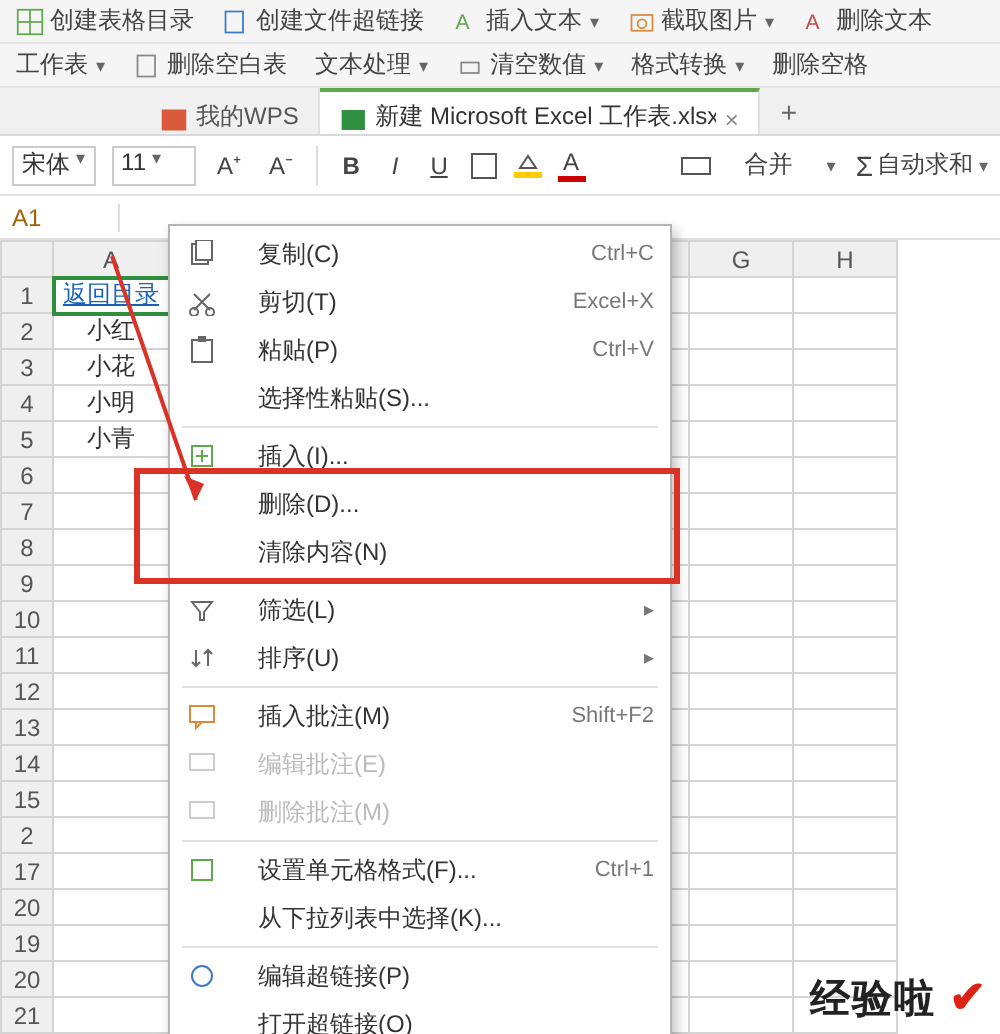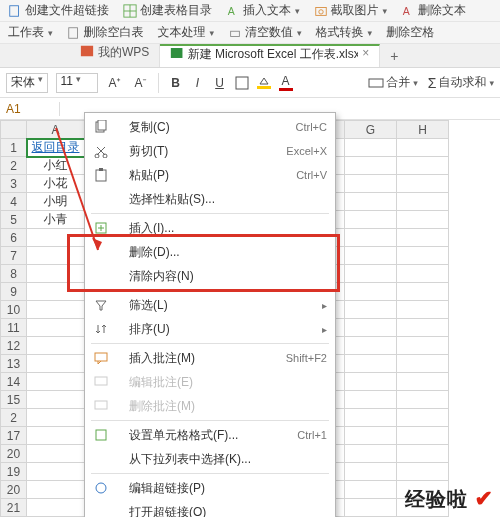--- a/index.html
+++ b/index.html
@@ -10,21 +10,21 @@
   .ribbon-row { display:flex; align-items:center; height:22px; gap:14px; padding:0 8px; background:#f5f5f5; border-bottom:1px solid #e5e5e5; }
   .ribbon-btn { display:flex; align-items:center; gap:3px; color:#444; font-size:12px; cursor:pointer; }
   .ribbon-icon { width:14px; height:14px; }
   .green { fill:#5fa84c; }
   .blue { fill:#3a7ac6; }
   .orange { fill:#d88b3a; }
   .red { fill:#c34a4a; }
   .drop { font-size:9px; color:#666; margin-left:1px; }
   
   .tabs { display:flex; align-items:center; height:24px; background:#f0f0f0; border-bottom:1px solid #d9d9d9; padding-left:70px; gap:0; }
-  .tab { display:flex; align-items:flex-start; height:100%; padding:0 10px; font-size:12px; color:#555; border-right:1px solid #e0e0e0; gap:4px; }
+  .tab { display:flex; align-items:flex-end; height:100%; padding:0 10px; font-size:12px; color:#555; border-right:1px solid #e0e0e0; gap:4px; }
   .tab.active { background:#fff; border-top:2px solid #5fa84c; color:#333; }
   .tab-ico { width:14px; height:14px; }
   .plus { padding:0 10px; color:#666; font-size:14px; }
   
   .fmtbar { display:flex; align-items:center; height:30px; background:#fff; border-bottom:1px solid #e0e0e0; padding:0 6px; gap:8px; }
   .fontbox { border:1px solid #ccc; height:20px; display:flex; align-items:flex-start; padding:0 4px; font-size:12px; gap:2px; background:#fff; }
   .fbtn { width:18px; height:18px; display:flex; align-items:center; justify-content:center; color:#444; font-size:12px; }
   .colorbar { width:14px; height:3px; background:#c00; }
   .sep { width:1px; height:20px; background:#ddd; }
   .rightfmt { margin-left:auto; display:flex; gap:10px; align-items:center; }
@@ -63,32 +63,32 @@
   .wm2 { font-size:11px; font-style:italic; color:#999; margin-top:-3px; }
 </style>
 </head>
 <body>
 
 <div class="app">
 
   <div class="ribbon">
     <div class="ribbon-row">
       <div class="ribbon-btn">
-        <svg class="ribbon-icon blue" viewBox="0 0 16 16">
-            <rect x="2" y="2" width="10" height="12" fill="none" stroke="#3a7ac6"></rect>
-          </svg>
-        <span>创建文件超链接</span>
-      </div>
-      <div class="ribbon-btn">
         <svg class="ribbon-icon green" viewBox="0 0 16 16">
             <rect x="1" y="1" width="14" height="14" fill="none" stroke="#5fa84c"></rect>
             <line x1="1" y1="8" x2="15" y2="8" stroke="#5fa84c"></line>
             <line x1="8" y1="1" x2="8" y2="15" stroke="#5fa84c"></line>
           </svg>
         <span>创建表格目录</span>
+      </div>
+      <div class="ribbon-btn">
+        <svg class="ribbon-icon blue" viewBox="0 0 16 16">
+            <rect x="2" y="2" width="10" height="12" fill="none" stroke="#3a7ac6"></rect>
+          </svg>
+        <span>创建文件超链接</span>
       </div>
       <div class="ribbon-btn">
         <svg class="ribbon-icon green" viewBox="0 0 16 16">
             <text x="2" y="12" font-size="12" fill="#5fa84c">A</text>
           </svg>
         <span>插入文本</span>
           <span class="drop">▾</span>
       </div>
       <div class="ribbon-btn">
         <svg class="ribbon-icon orange" viewBox="0 0 16 16">
@@ -177,21 +177,21 @@
         </div>
       <div class="fbtn" style="flex-direction:column;gap:0;">
         <svg width="12" height="10">
             <path d="M2 8 L6 2 L10 8 Z" fill="none" stroke="#555"></path>
           </svg>
         <div style="width:14px;height:3px;background:#fc0;"></div>
       </div>
       <div class="fbtn" style="flex-direction:column;gap:0;">A<div class="colorbar"></div></div>
     </div>
     <div class="rightfmt">
-      <div class="fbtn" style="width:auto;gap:2px;">
+      <div class="fbtn" style="width:auto;gap:16px;">
         <svg width="16" height="16">
             <rect x="1" y="4" width="14" height="8" fill="none" stroke="#555"></rect>
           </svg>
         <span>合并</span>
           <span class="drop">▾</span>
       </div>
       <div class="fbtn" style="width:auto;gap:2px;">
         <span style="font-size:14px;">Σ</span>
         <span>自动求和</span>
           <span class="drop">▾</span>

